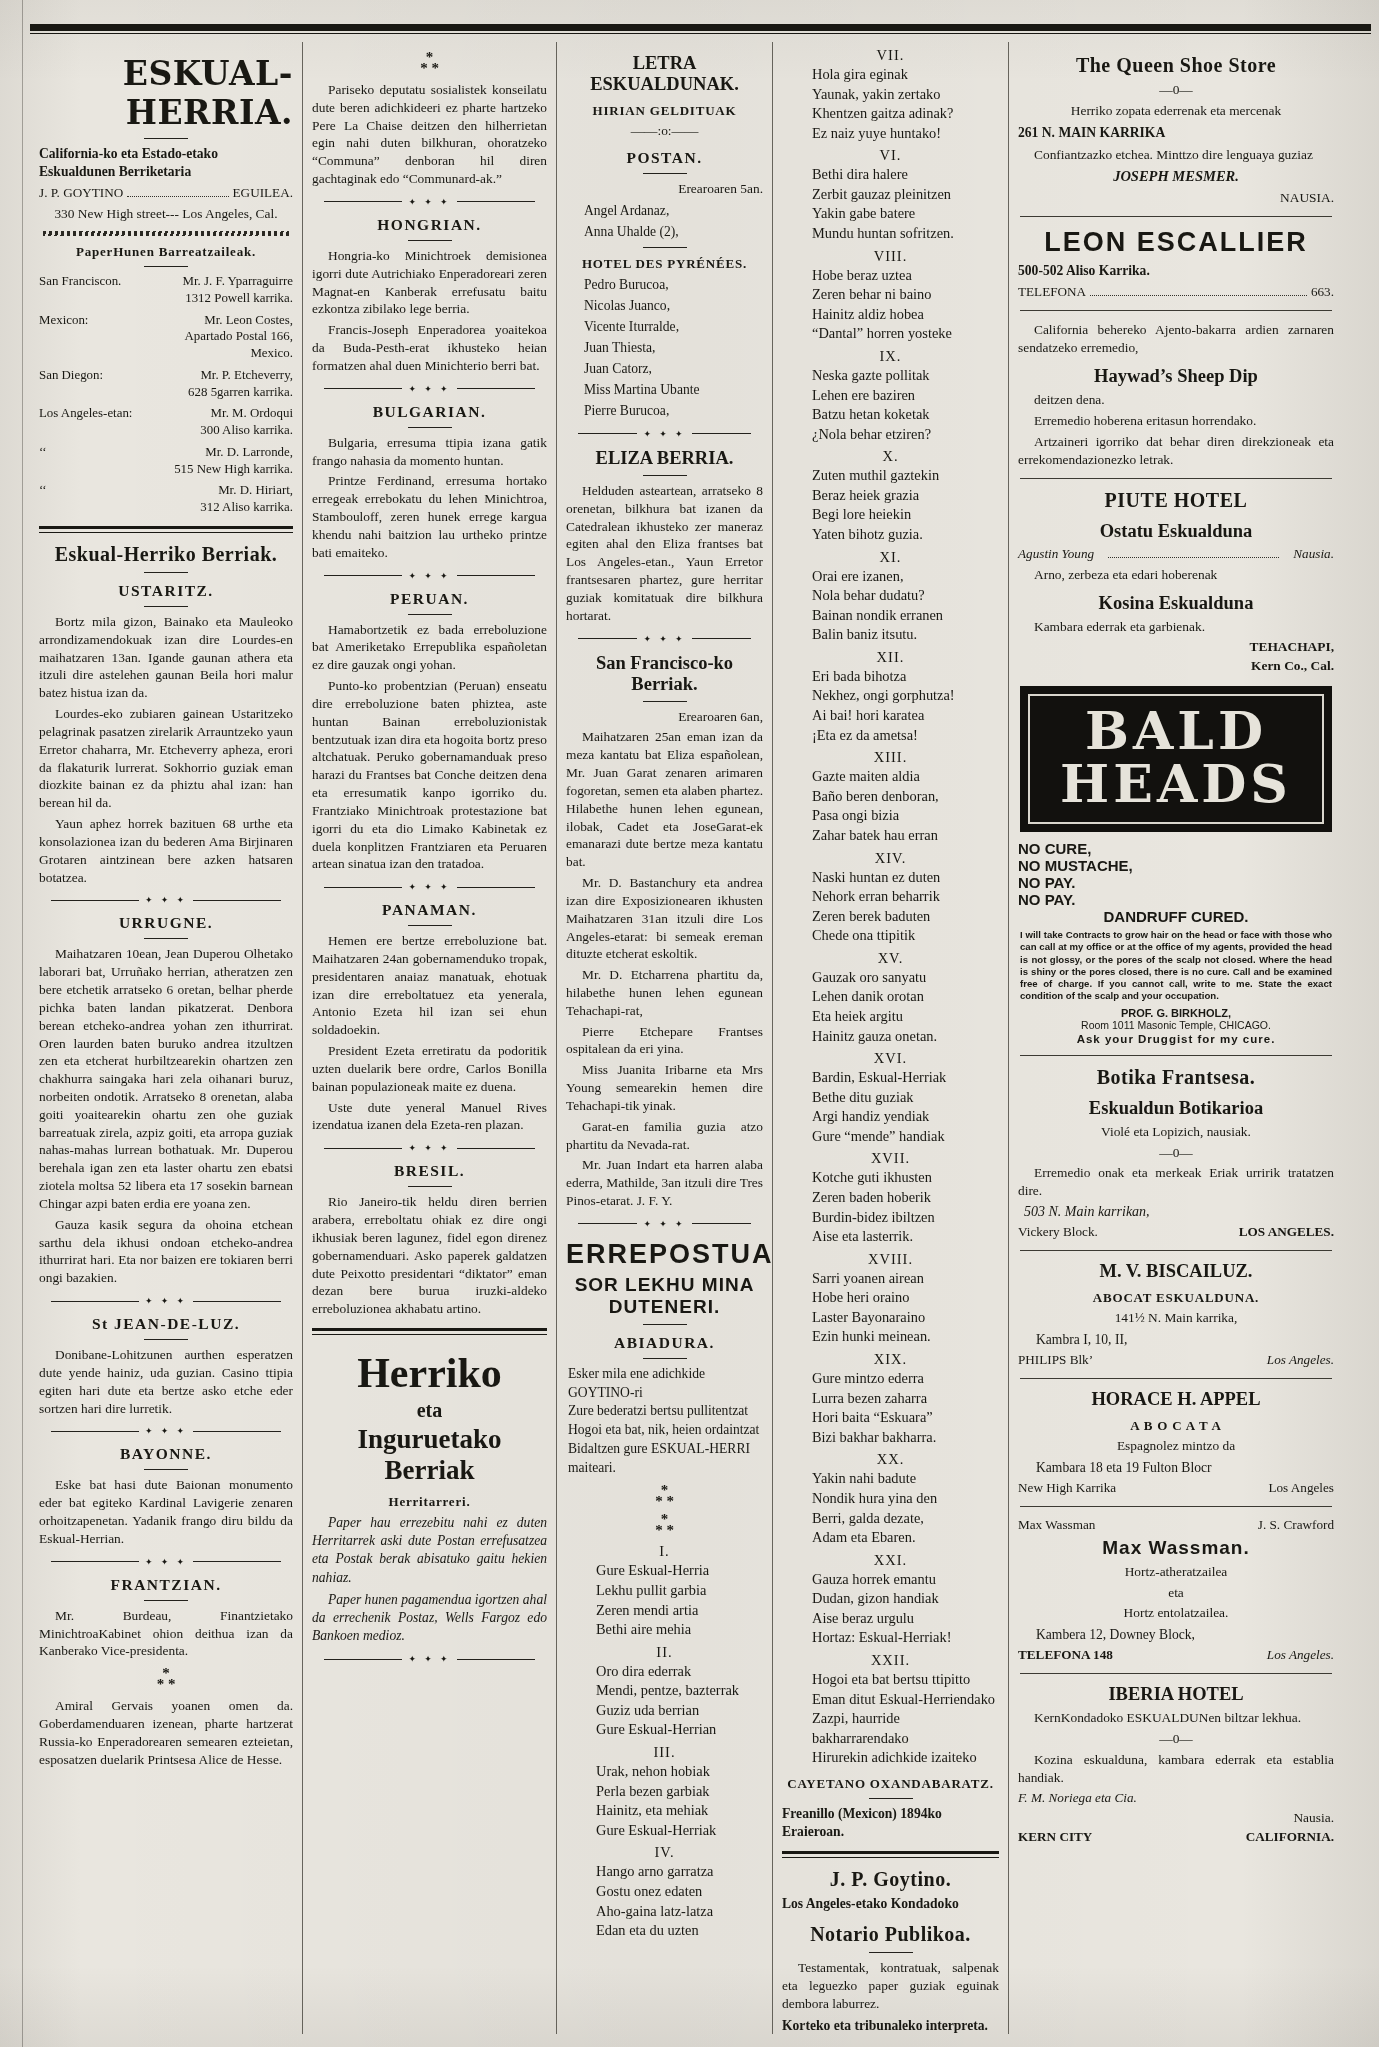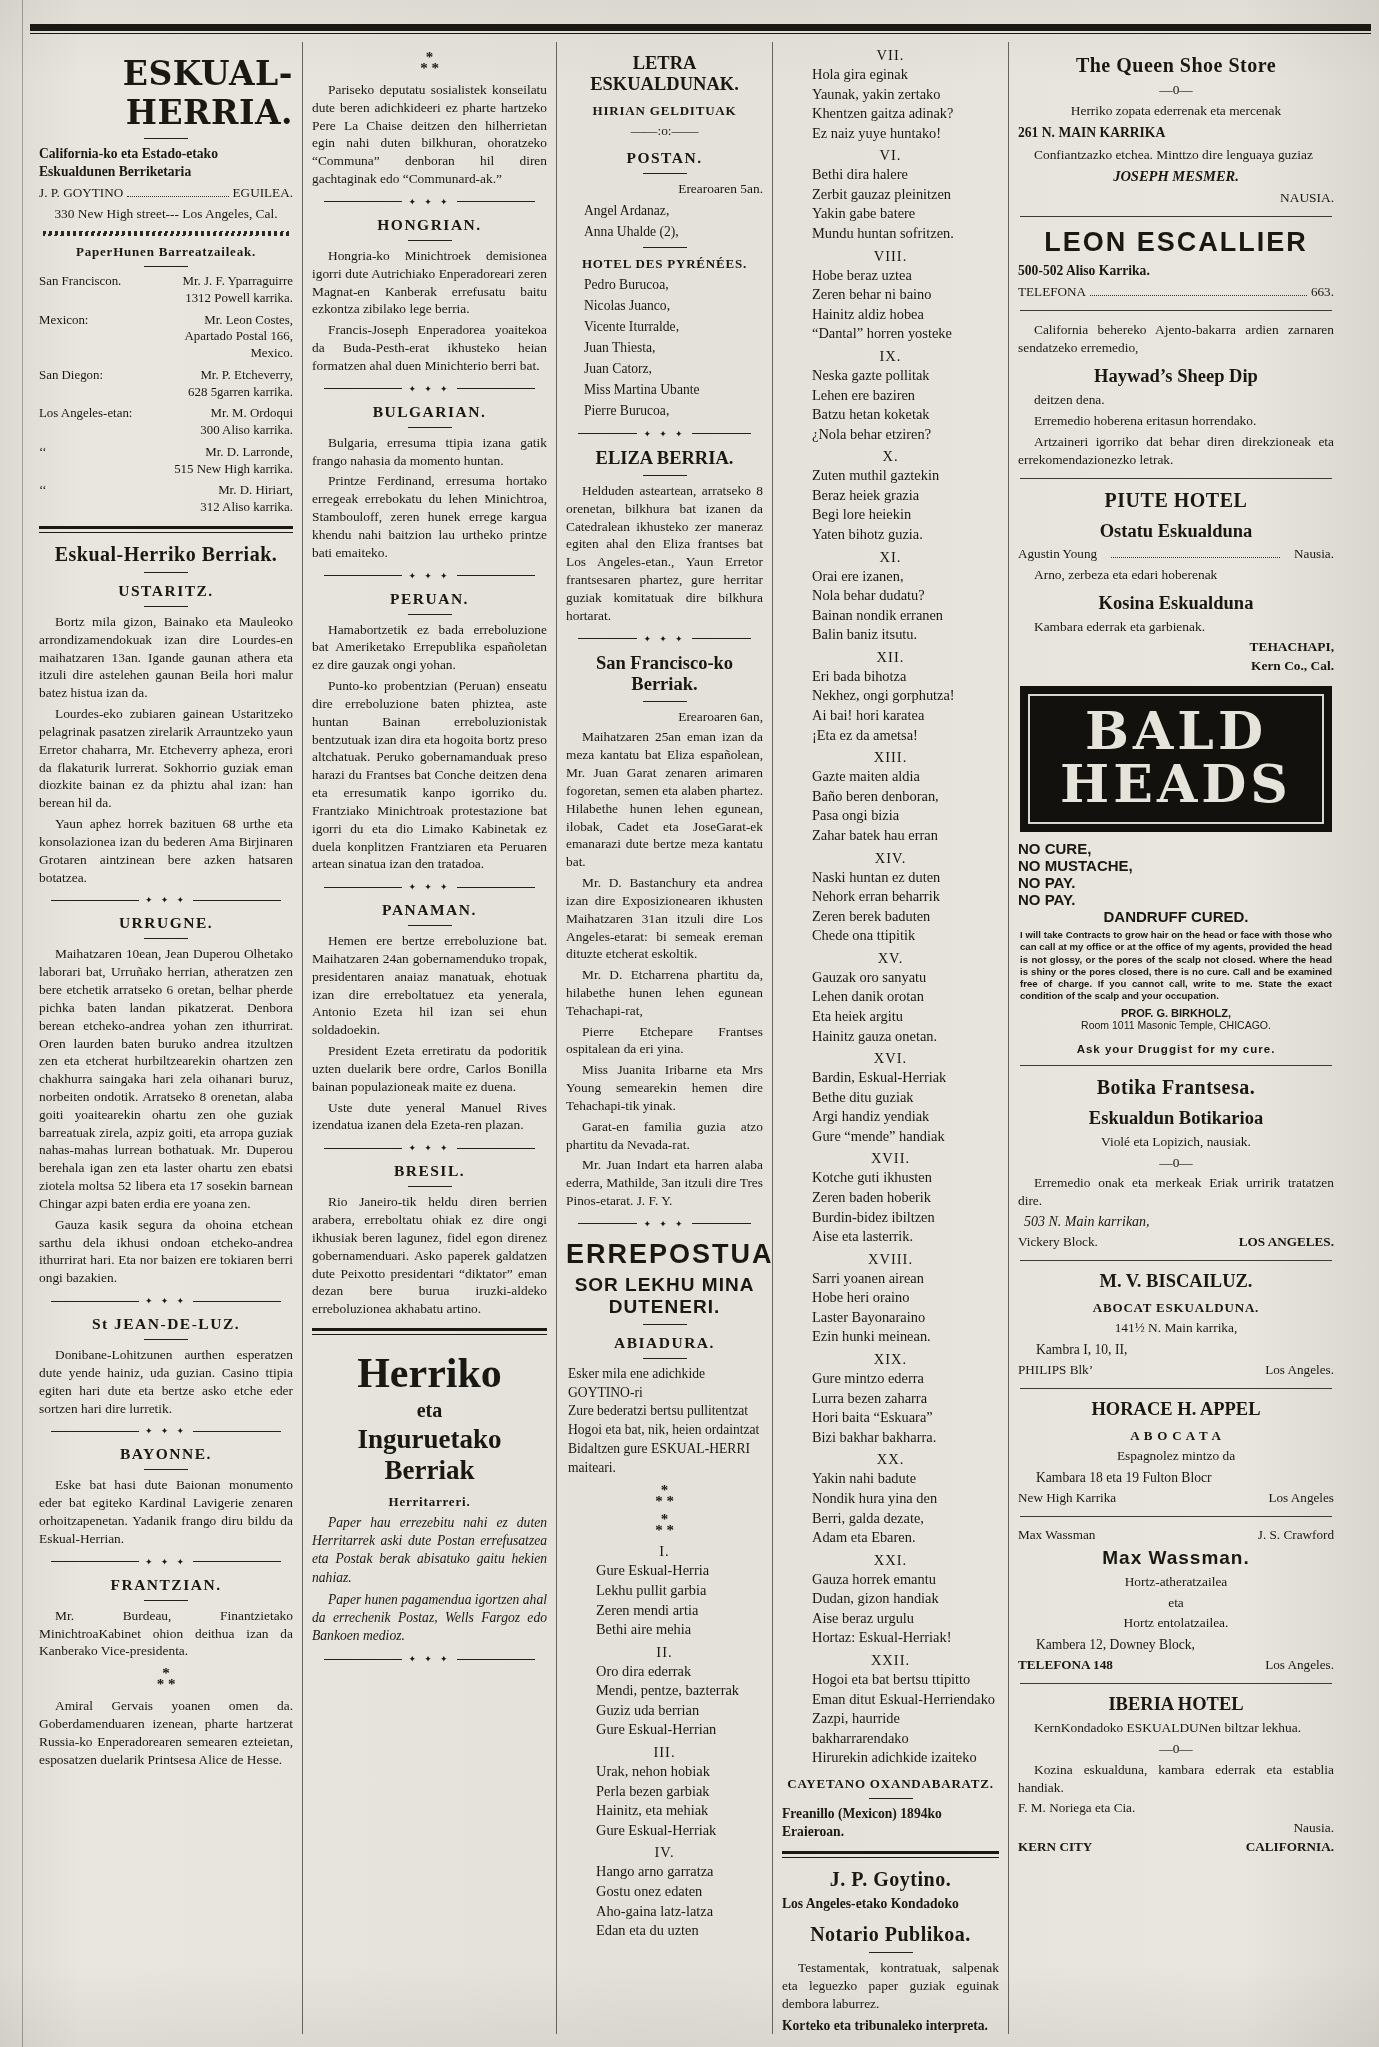--- a/index.html
+++ b/index.html
@@ -62,34 +62,34 @@
   .b-verse .vline{font-size:14.4px;line-height:1.36;padding-left:30px;}
   .b-versef .vline{font-size:13.6px;line-height:1.38;padding-left:2px;}
 
   .b-agent{display:flex;font-size:12.9px;line-height:1.3;margin:5px 0;}
   .b-agent .loc{width:43%;}
   .b-agent .addr{width:57%;text-align:right;}
 
   .b-split{display:flex;justify-content:space-between;font-size:13.2px;margin:3px 0;align-items:baseline;}
   .b-dots{display:flex;align-items:baseline;font-size:13.2px;margin:4px 0;}
   .b-dots .fill{flex:1;border-bottom:1.5px dotted #33312b;margin:0 4px 3px;}
-  .st-b{font-weight:bold;} .st-i{gap:10px;}
+  .st-b{font-weight:bold;} .st-i{font-style:italic;gap:10px;}
 
   .b-bald{margin:12px 0 6px;}
   .bald-box{background:#12110e;border:3px solid #12110e;padding:5px;margin:0 2px;}
   .bald-in{border:2px solid #d9d6cd;padding:8px 4px 12px;text-align:center;}
   .bald-word{font-family:"DejaVu Serif","Liberation Serif",serif;font-weight:bold;font-size:52px;
     line-height:1.02;color:#e6e3da;letter-spacing:4px;}
   .bald-rows{font-family:"Liberation Sans","DejaVu Sans",sans-serif;font-weight:bold;font-size:15px;margin-top:8px;}
   .bald-row{display:flex;flex-direction:column;} .bald-row span{width:50%;}
   .bald-mid{font-family:"Liberation Sans","DejaVu Sans",sans-serif;font-weight:bold;font-size:15px;text-align:center;}
   .bald-prof{font-family:"Liberation Sans","DejaVu Sans",sans-serif;font-weight:bold;font-size:11px;text-align:center;}
   .bald-addr{font-family:"Liberation Sans","DejaVu Sans",sans-serif;font-size:10.5px;text-align:center;}
   .bald-ask{font-family:"Liberation Sans","DejaVu Sans",sans-serif;font-weight:bold;font-size:11.5px;
-    text-align:center;letter-spacing:1px;margin-top:12px;}
+    text-align:center;letter-spacing:1px;margin-top:2px;}
 </style>
 </head>
 <body>
 
 <div class="page">
   <div class="toprule"></div>
   <div class="toprule2"></div>
   <div class="cols">
     <div class="col c1">
         <div class="b-mast">ESKUAL-HERRIA.</div>

